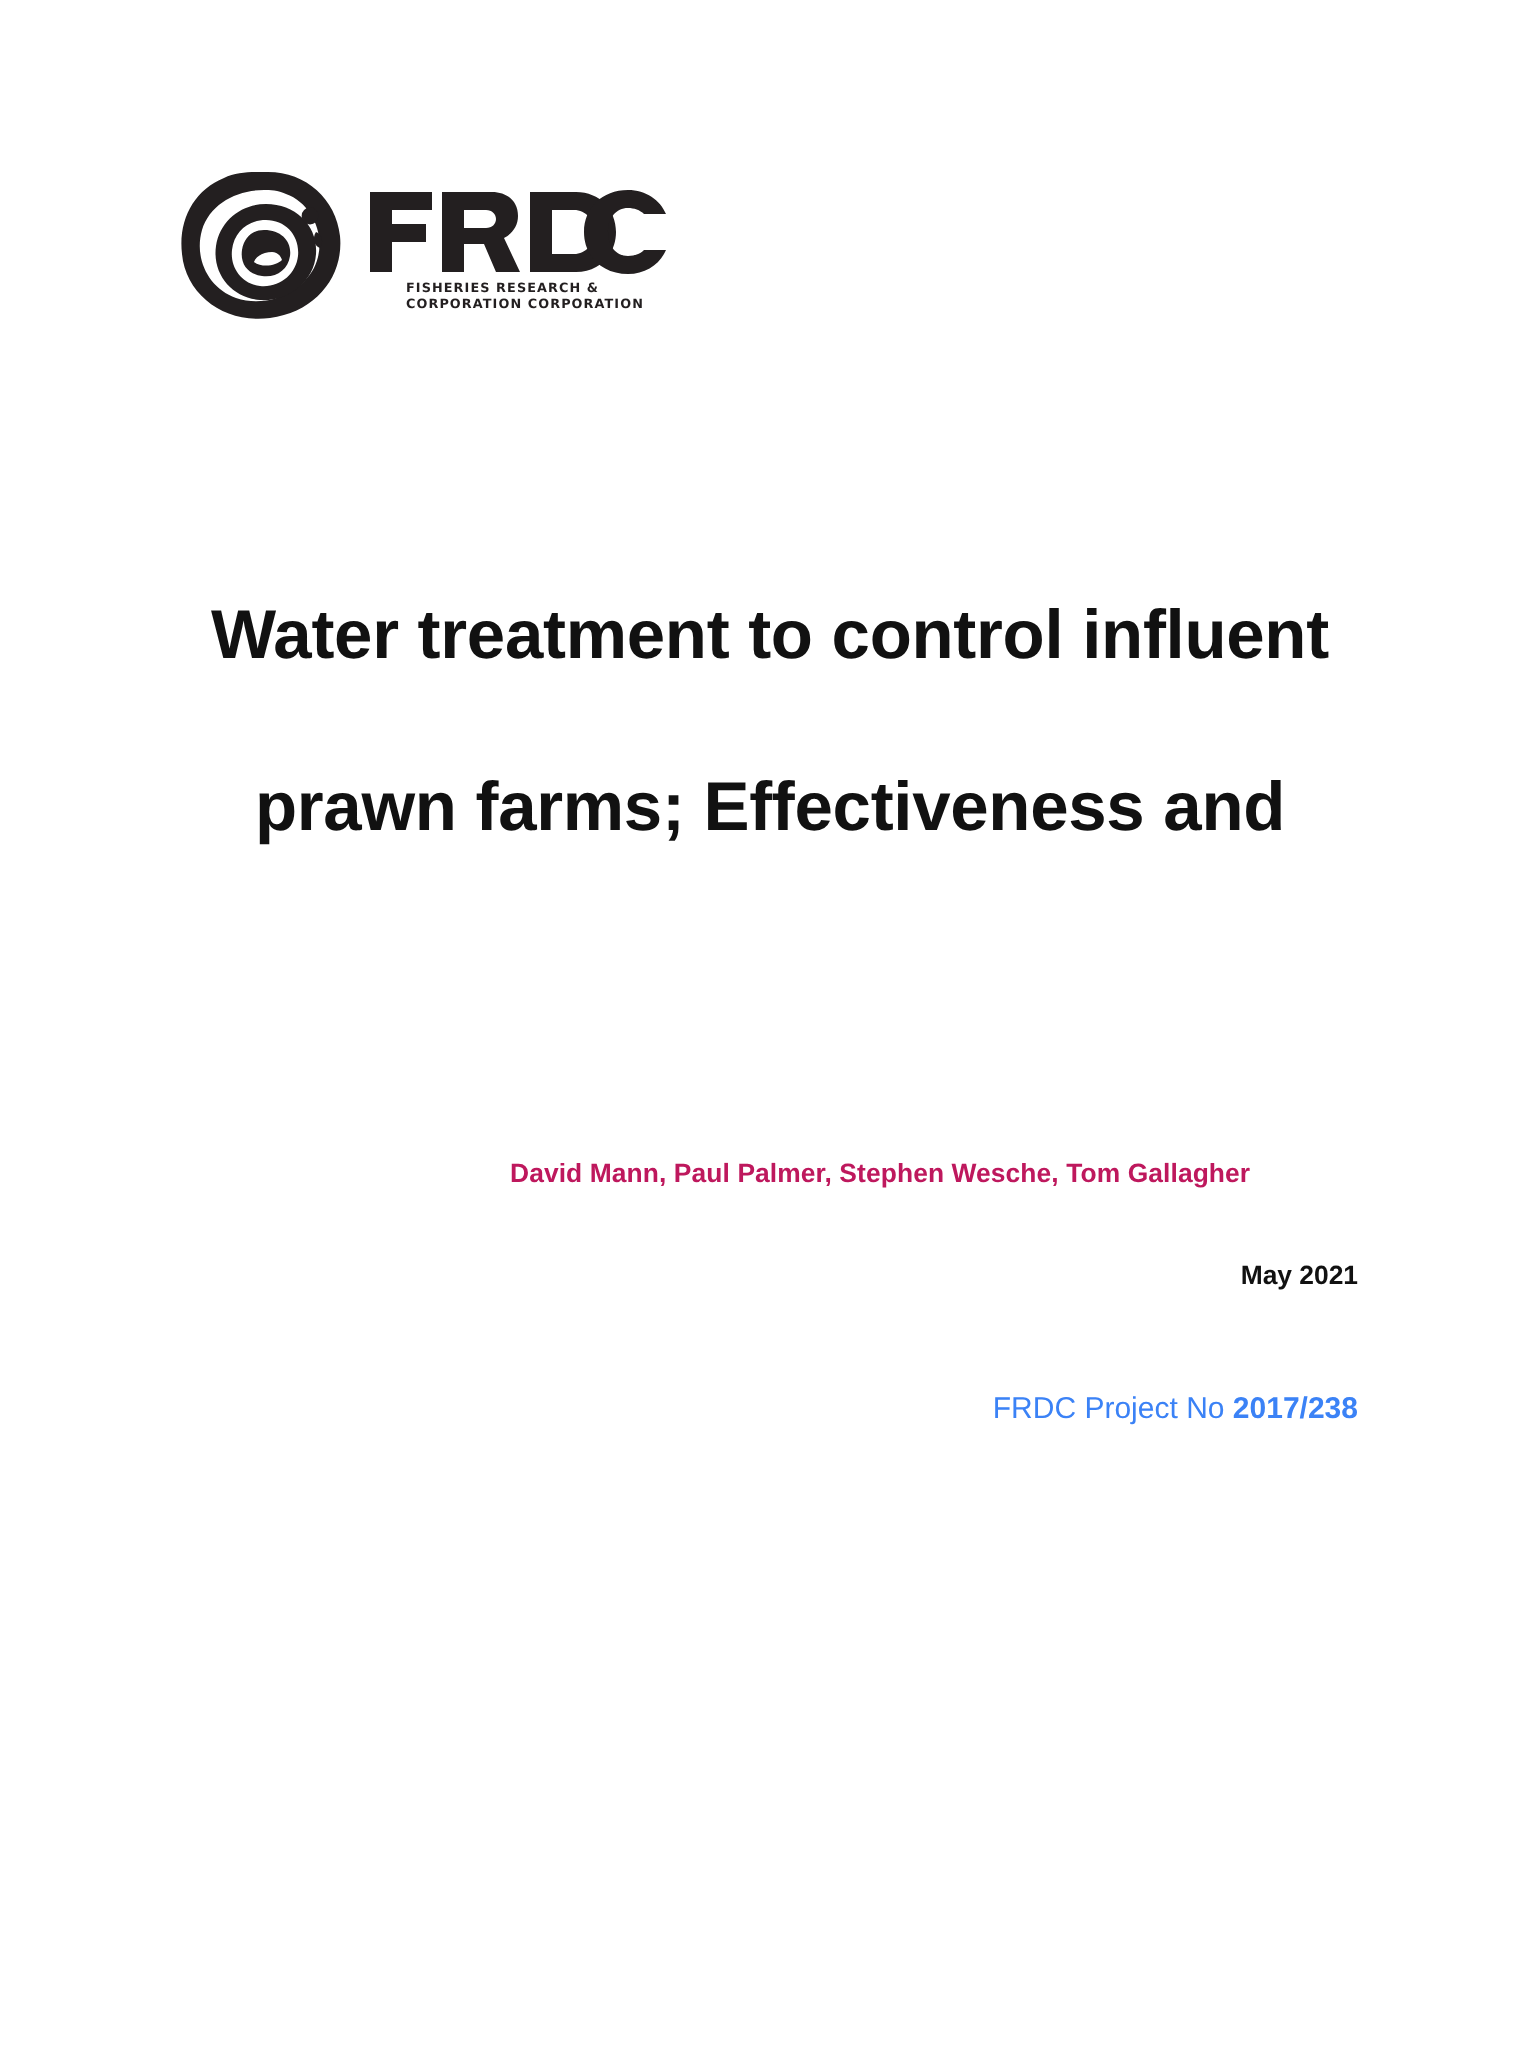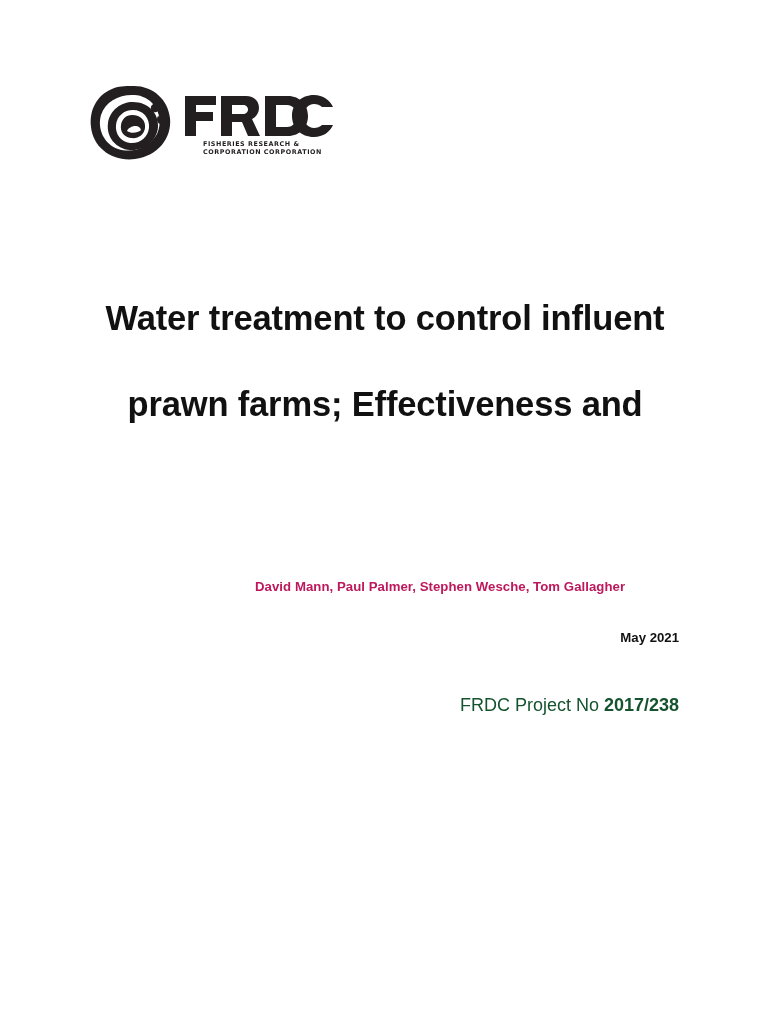--- a/index.html
+++ b/index.html
@@ -105,24 +105,24 @@
     line-height: 18px;
     font-weight: bold;
     color: #111111;
     text-align: center;
     white-space: nowrap;
   }
   .project-no {
     position: absolute;
     right: 91px;
     top: 696px;
-    font-size: 18px;
+    font-size: 15px;
     line-height: 18px;
     font-weight: normal;
-    color: #14532d;
+    color: #3b82f6;
     text-align: right;
     white-space: nowrap;
   }
   .project-no .project-code {
     font-weight: bold;
   }
 </style>
 </head>
 <body>
 

